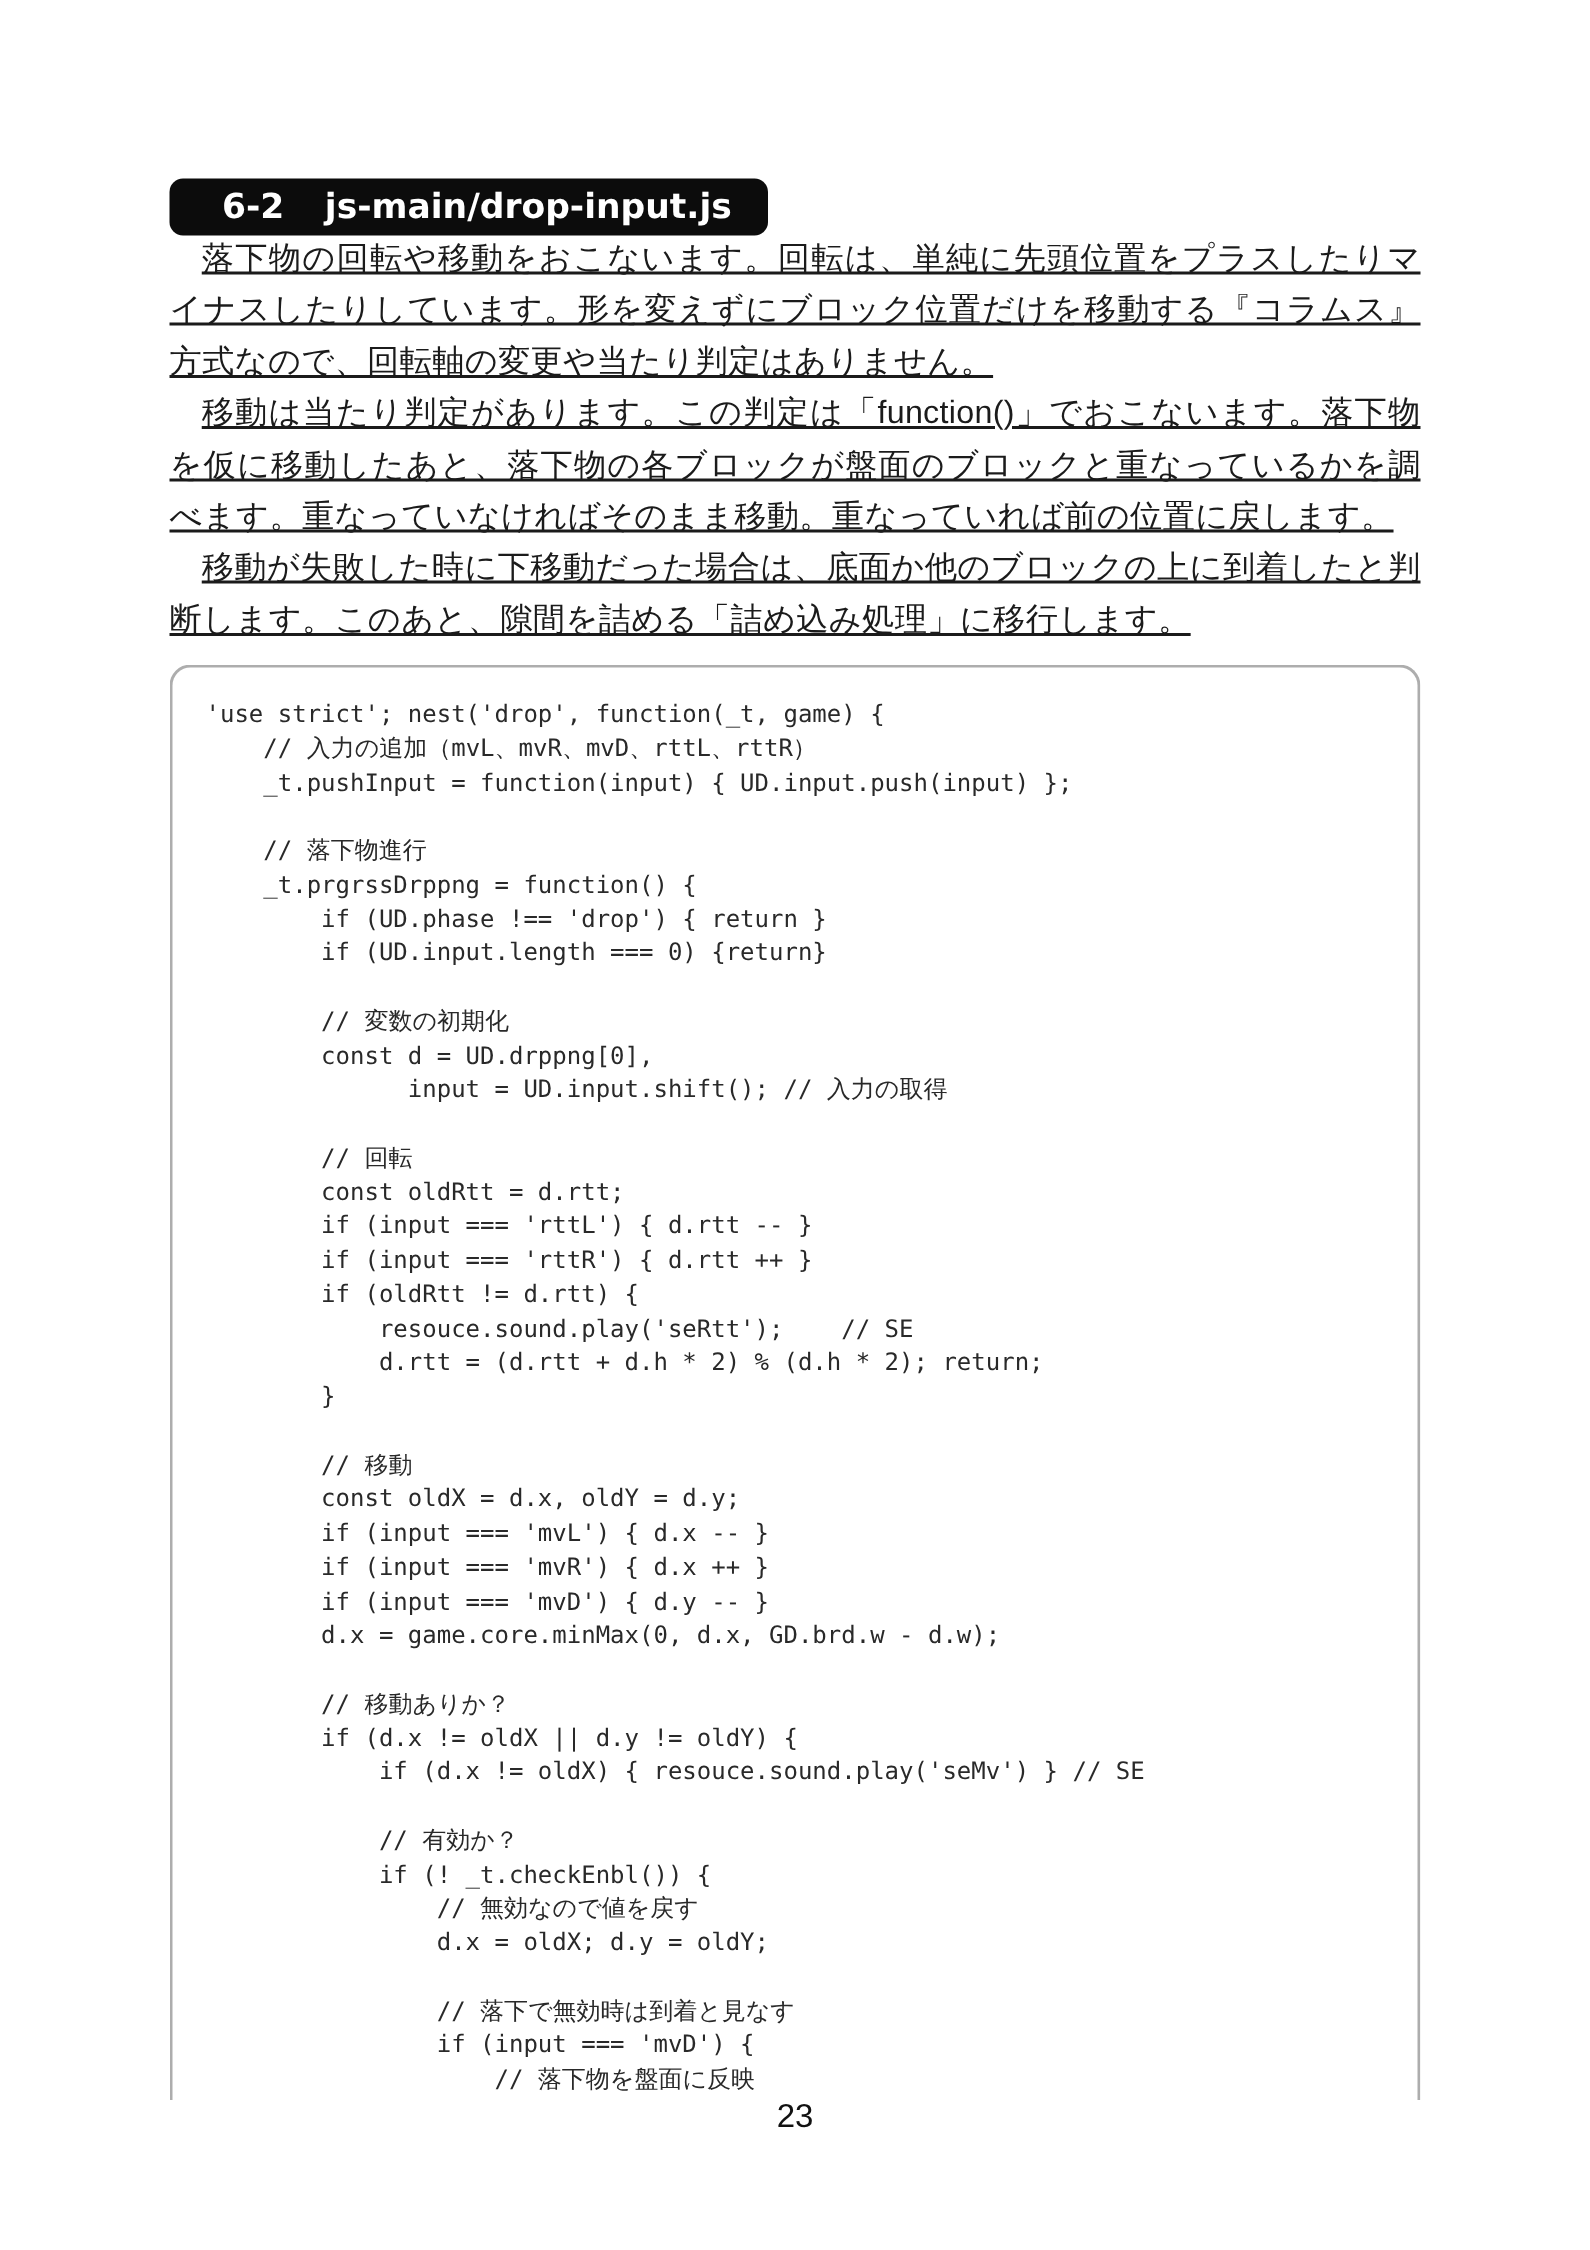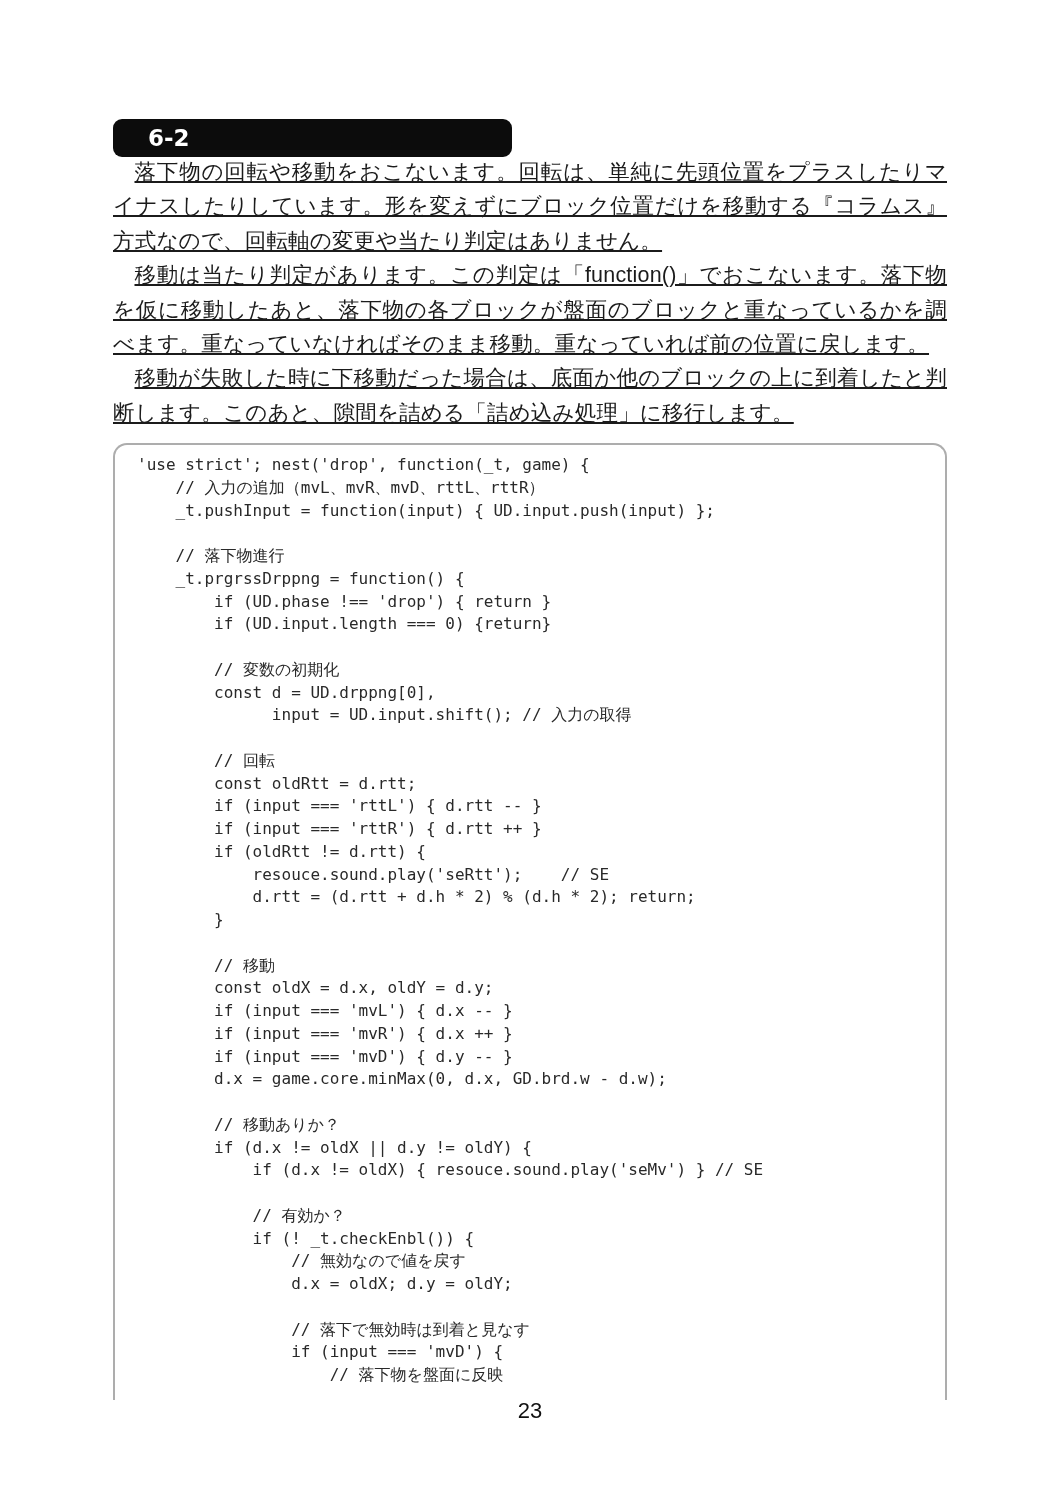--- a/index.html
+++ b/index.html
@@ -53,21 +53,21 @@
   .code-box {
     position: absolute;
     left: 113px;
     top: 443px;
     width: 834px;
     height: 957px;
     box-sizing: border-box;
     border: 2px solid #adadad;
     border-bottom: none;
     border-radius: 14px 14px 0 0;
-    padding: 9px 6px 0 22px;
+    padding: 20px 6px 0 22px;
     overflow: hidden;
     background: #ffffff;
   }
   .code-box pre {
     margin: 0;
     font-family: "DejaVu Sans Mono", "Liberation Mono", monospace;
     font-size: 16px;
     line-height: 22.75px;
     color: #292929;
     white-space: pre;
@@ -82,20 +82,21 @@
     color: #111111;
   }
 </style>
 </head>
 <body>
 
 <div class="page">
 
   <div class="badge">
     <span class="badge-num">6-2</span>
+    <span class="badge-title">js-main/drop-input.js</span>
   </div>
 
   <div class="body-text">
     <p>落下物の回転や移動をおこないます。回転は、単純に先頭位置をプラスしたりマイナスしたりしています。形を変えずにブロック位置だけを移動する『コラムス』方式なので、回転軸の変更や当たり判定はありません。</p>
     <p>移動は当たり判定があります。この判定は「function()」でおこないます。落下物を仮に移動したあと、落下物の各ブロックが盤面のブロックと重なっているかを調べます。重なっていなければそのまま移動。重なっていれば前の位置に戻します。</p>
     <p>移動が失敗した時に下移動だった場合は、底面か他のブロックの上に到着したと判断します。このあと、隙間を詰める「詰め込み処理」に移行します。</p>
   </div>
 
   <div class="code-box">
     <pre>'use strict'; nest('drop', function(_t, game) {

